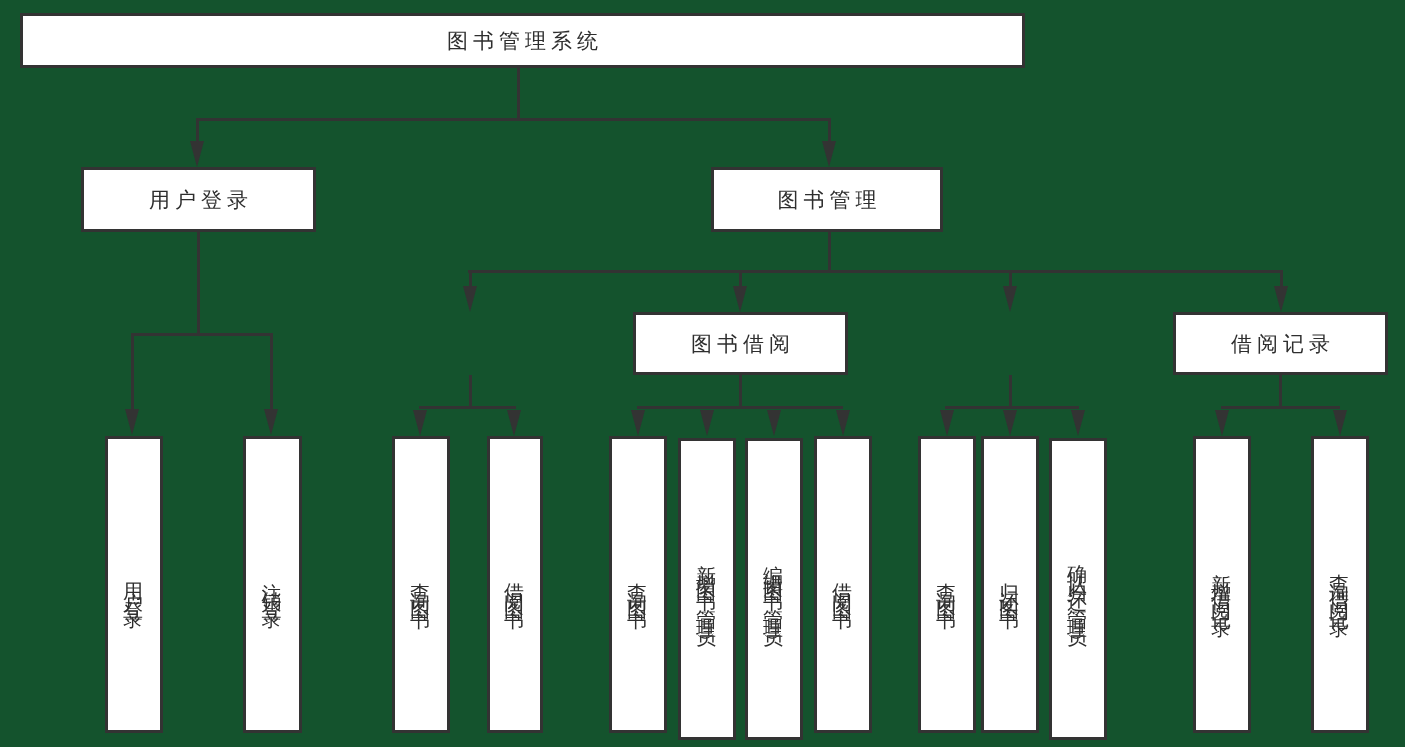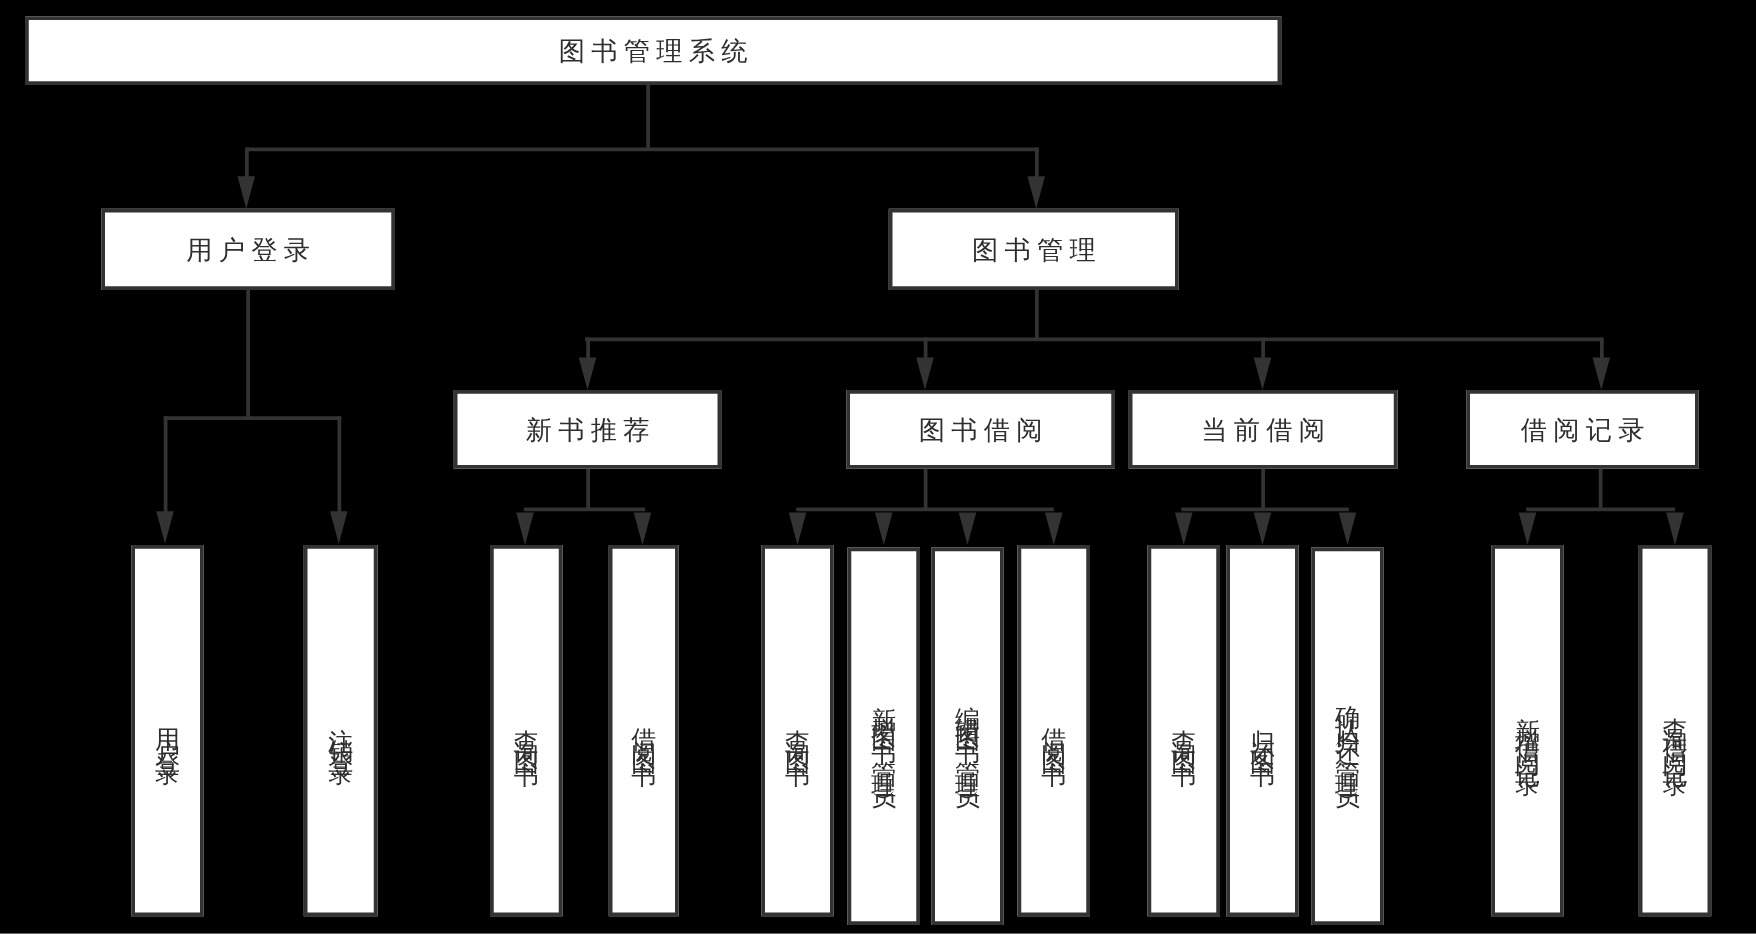--- a/index.html
+++ b/index.html
@@ -1,19 +1,19 @@
 <!DOCTYPE html>
 <html><head>
 <meta charset="utf-8">
 <style>
   html,body{margin:0;padding:0;background:#ffffff;}
   #canvas{
     position:relative;
     width:1405px;height:747px;
-    background:#000000;
+    background:#14532d;
     font-family:"Liberation Sans", sans-serif;
     overflow:hidden;
   }
   .box{
     position:absolute;
     box-sizing:border-box;
     border:3px solid #333333;
     background:#ffffff;
     display:flex;
     align-items:center;
@@ -92,30 +92,24 @@
   <div class="line h" style="left:468px;top:270px;width:814px;"></div>
   <div class="line v" style="left:469px;top:270px;height:18px;"></div>
   <div class="arrow" style="left:463px;top:286px;"></div>
   <div class="line v" style="left:739px;top:270px;height:18px;"></div>
   <div class="arrow" style="left:733px;top:286px;"></div>
   <div class="line v" style="left:1009px;top:270px;height:18px;"></div>
   <div class="arrow" style="left:1003px;top:286px;"></div>
   <div class="line v" style="left:1280px;top:270px;height:18px;"></div>
   <div class="arrow" style="left:1274px;top:286px;"></div>
 
-  <div class="box" style="left:363px;top:312px;width:214px;height:63px;">
-    <span class="hlabel">新书推荐</span>
-  </div>
-  <div class="box" style="left:633px;top:312px;width:215px;height:63px;margin-left:44px;">
+  <div class="box" style="left:633px;top:312px;width:215px;height:63px;">
     <span class="hlabel">图书借阅</span>
   </div>
-  <div class="box" style="left:903px;top:312px;width:215px;height:63px;">
-    <span class="hlabel">当前借阅</span>
-  </div>
-  <div class="box" style="left:1173px;top:312px;width:186px;height:63px;">
+  <div class="box" style="left:1173px;top:312px;width:215px;height:63px;">
     <span class="hlabel">借阅记录</span>
   </div>
 
   <div class="line v" style="left:469px;top:375px;height:33px;"></div>
   <div class="line h" style="left:419px;top:406px;width:97px;"></div>
   <div class="arrow" style="left:413px;top:410px;"></div>
   <div class="arrow" style="left:507px;top:410px;"></div>
 
   <div class="line v" style="left:739px;top:375px;height:33px;"></div>
   <div class="line h" style="left:637px;top:406px;width:206px;"></div>

